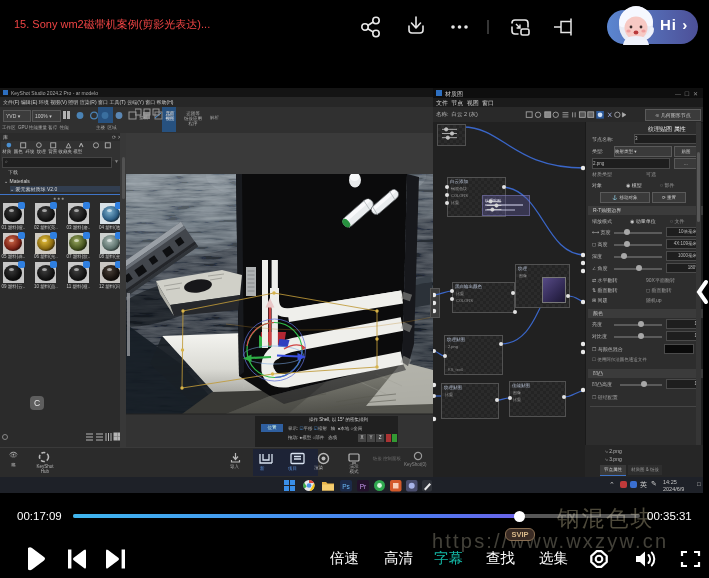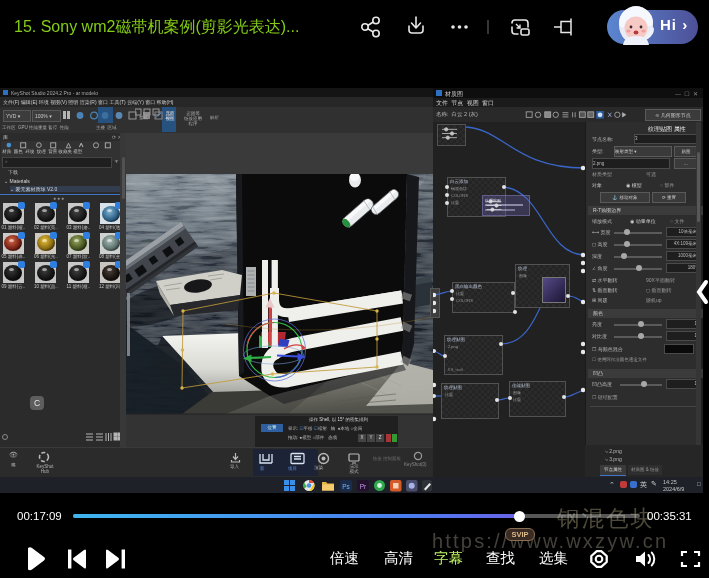--- a/index.html
+++ b/index.html
@@ -1,18 +1,18 @@
 <!DOCTYPE html>
 <html><head><meta charset="utf-8">
 <style>
 html,body{margin:0;padding:0;background:#000;}
 #stage{position:relative;width:709px;height:578px;background:#000;overflow:hidden;
   font-family:"Liberation Sans",sans-serif;}
 .a{position:absolute;}
-#ttl{left:14px;top:17px;color:#84cc16;font-size:16px;}
+#ttl{left:14px;top:17px;color:#ef4444;font-size:11px;}
 #pill{left:607px;top:10px;width:91px;height:34px;border-radius:17px;
   background:linear-gradient(90deg,#5b86d0,#4d5098);}
 #hitx{left:660px;top:16px;color:#fff;font-size:15px;font-weight:bold;letter-spacing:1px;}
 
 .t4{font-size:4.5px;color:#b5b5b5;}
 .t5{font-size:5px;color:#b9b9b9;}
 .row{white-space:nowrap;}
 </style></head>
 <body>
 <div id="stage">
@@ -634,21 +634,21 @@
 
  <div class="a" style="left:505px;top:528px;width:28px;height:11px;border-radius:6px;background:#3a2b24;border:1px solid #8a6f52;color:#d9b98a;font-size:7.5px;font-weight:bold;text-align:center;line-height:11px;">SVIP</div>
 
  <svg class="a" style="left:25px;top:546px" width="105" height="26" viewBox="0 0 105 26" fill="#fff">
    <path d="M3 2 q2-1.6 4 0 l12 9 q2 1.5 0 3.4 l-12 9 q-2 1.6-4 0 z"></path>
    <path d="M43 3.5 h3.4 v19 h-3.4 z M59 4 q2-1.5 2 1 v16 q0 2.5-2 1 l-10-7.5 q-2-1.5 0-3z"></path>
    <path d="M83 4 q-2-1.5 -2 1 v16 q0 2.5 2 1 l10-7.5 q2-1.5 0-3z M96.6 3.5 h3.4 v19 h-3.4 z"></path>
  </svg>
  <div class="a" style="left:330px;top:549px;color:#fff;font-size:14.5px;">倍速</div>
  <div class="a" style="left:384px;top:549px;color:#fff;font-size:14.5px;">高清</div>
- <div class="a" style="left:434px;top:549px;color:#bef264;font-size:14.5px;">字幕</div>
+ <div class="a" style="left:434px;top:549px;color:#14b8a6;font-size:14.5px;">字幕</div>
  <div class="a" style="left:486px;top:549px;color:#fff;font-size:14.5px;">查找</div>
  <div class="a" style="left:539px;top:549px;color:#fff;font-size:14.5px;">选集</div>
  <svg class="a" style="left:588px;top:548px" width="120" height="22" viewBox="0 0 120 22" fill="none" stroke="#fff">
    <path d="M8.8 3.2 h4.4 l5.5 4.8 v6 l-5.5 4.8 h-4.4 l-5.5-4.8 v-6 z" stroke-width="2.3" stroke-linejoin="round"></path>
    <circle cx="11" cy="11" r="3.3" stroke-width="2.1"></circle>
    <path d="M48 8 h4 l5-4.5 v15 l-5-4.5 h-4 z" fill="#fff" stroke="none"></path>
    <path d="M60.5 7 a6 6 0 0 1 0 8 M63.8 4.6 a9.5 9.5 0 0 1 0 12.8" stroke-width="2" stroke-linecap="round"></path>
    <path d="M94 8 v-4 h5 M106 4 h5 v4 M111 14 v4 h-5 M99 18 h-5 v-4" stroke-width="2.2"></path>
  </svg>
 

